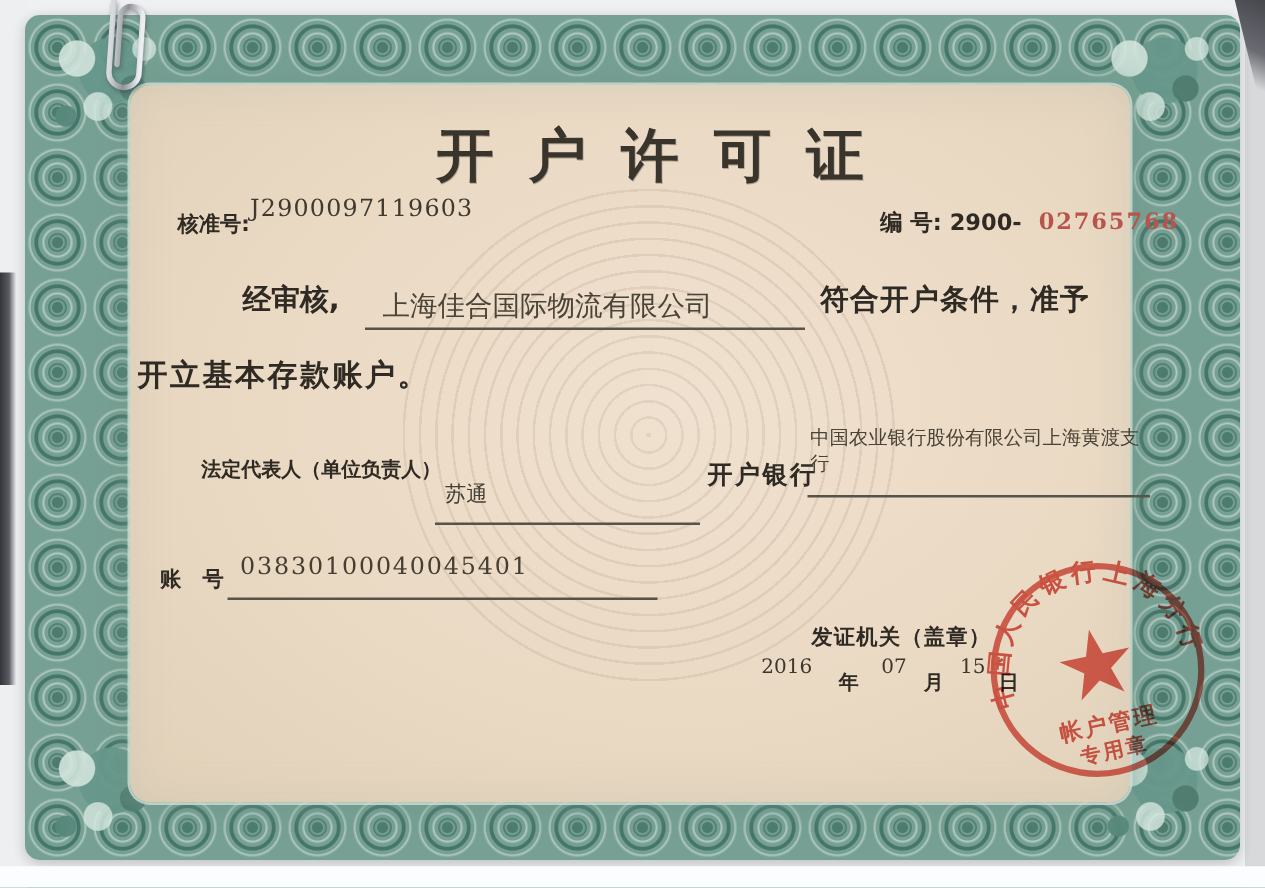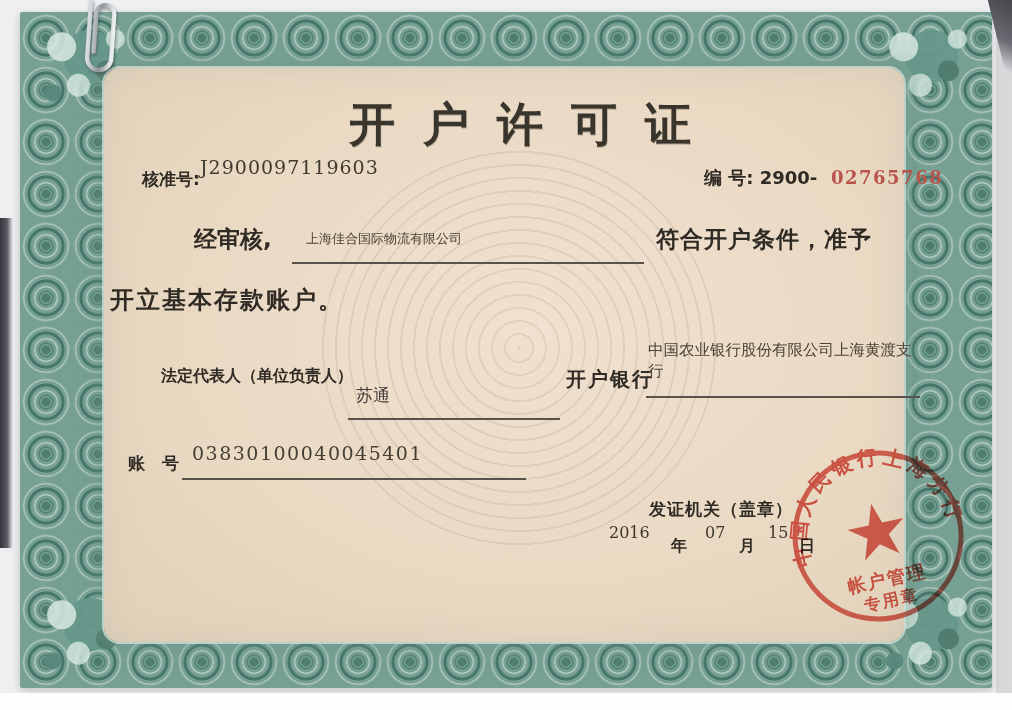--- a/index.html
+++ b/index.html
@@ -13,21 +13,21 @@
   .strip-right{position:absolute;left:996px;top:0;width:16px;height:100%;background:#d7d9db;z-index:0;}
   .strip-bottom{position:absolute;left:0;top:693px;width:100%;height:17px;background:#fcfdfe;z-index:2;}
   .dark-wedge{position:absolute;left:0;top:218px;width:13px;height:330px;z-index:2;
     background:linear-gradient(to right,#34353b 0%,#5a5b63 55%,rgba(90,91,99,0) 100%);}
   .dark-corner-tr{position:absolute;right:0;top:0;width:44px;height:78px;z-index:2;
     background:linear-gradient(205deg,#46474d 0%,#6a6b72 45%,rgba(106,107,114,0) 75%);
     clip-path:polygon(45% 0,100% 0,100% 100%,88% 100%);}
   
   .cert{
     position:absolute;left:20px;top:12px;width:972px;height:676px;z-index:1;
-    background-color:#76a093;border-radius:2px;
+    background-color:#76a093;border-radius:12px;
     box-shadow:0 3px 10px rgba(0,0,0,.2);
     background-image:
       radial-gradient(circle at 26px 26px,#4d7b6e 4px,#79a597 5px,#4d7b6e 7px,rgba(0,0,0,0) 8px),
       radial-gradient(circle at 26px 26px,rgba(0,0,0,0) 10px,rgba(235,243,238,.55) 11px,rgba(0,0,0,0) 13px),
       radial-gradient(circle at 26px 26px,rgba(0,0,0,0) 15px,#46756a 16px,#46756a 18px,rgba(0,0,0,0) 19px),
       radial-gradient(circle at 26px 26px,rgba(0,0,0,0) 21px,rgba(235,243,238,.5) 22px,rgba(0,0,0,0) 24px);
     background-size:52px 52px;
   }
   .corner{
     position:absolute;width:112px;height:96px;opacity:.95;border-radius:22%;
@@ -63,21 +63,21 @@
     font-family:"DejaVu Serif",serif;font-weight:bold;font-size:46px;
     letter-spacing:28px;color:#3a352c;text-shadow:.6px .6px 0 rgba(58,53,44,.35);
     white-space:nowrap;
   }
   .approval-label{left:38px;top:100px;font-size:17px;}
   .approval-value{left:96px;top:88px;font-size:19px;letter-spacing:1px;}
   .serial-label{left:600px;top:98px;font-size:18px;}
   .serial-value{left:727px;top:99px;font-size:18px;color:#b8544b;letter-spacing:1.5px;font-family:"DejaVu Serif",serif;font-weight:bold;}
   .st-prefix{left:90px;top:156px;font-size:23px;}
   .company-line{left:188px;top:156px;width:352px;height:38px;}
-  .company-name{position:absolute;left:14px;top:6px;font-size:13px;font-family:"DejaVu Serif",serif;color:#4a4337;white-space:nowrap;}
+  .company-name{position:absolute;left:14px;top:6px;font-size:22px;font-family:"DejaVu Serif",serif;color:#4a4337;white-space:nowrap;}
   .st-suffix{left:552px;top:156px;font-size:23px;letter-spacing:1px;}
   .st-line2{left:6px;top:216px;font-size:24px;letter-spacing:2px;}
   .rep-label{left:29px;top:298px;font-size:16px;margin-left:28px;}
   .rep-line{left:244px;top:290px;width:212px;height:36px;margin-top:24px;}
   .rep-name{position:absolute;left:8px;top:2px;font-size:17px;font-family:"DejaVu Serif",serif;color:#46403a;}
   .bank-label{left:462px;top:298px;font-size:20px;letter-spacing:2px;}
   .bank-line{left:542px;top:270px;width:274px;height:58px;}
   .bank-name{position:absolute;left:2px;top:2px;font-size:15.5px;line-height:21px;font-family:"DejaVu Serif",serif;color:#4a4337;white-space:normal;}
   .acct-label{left:24px;top:384px;font-size:17px;}
   .acct-line{left:78px;top:370px;width:344px;height:40px;}

